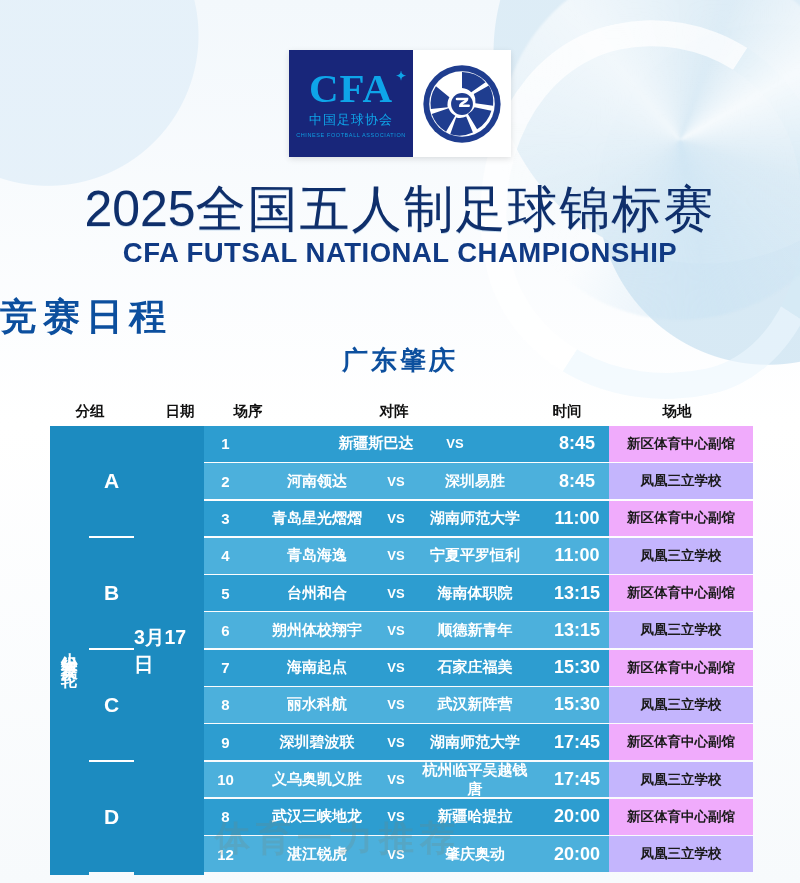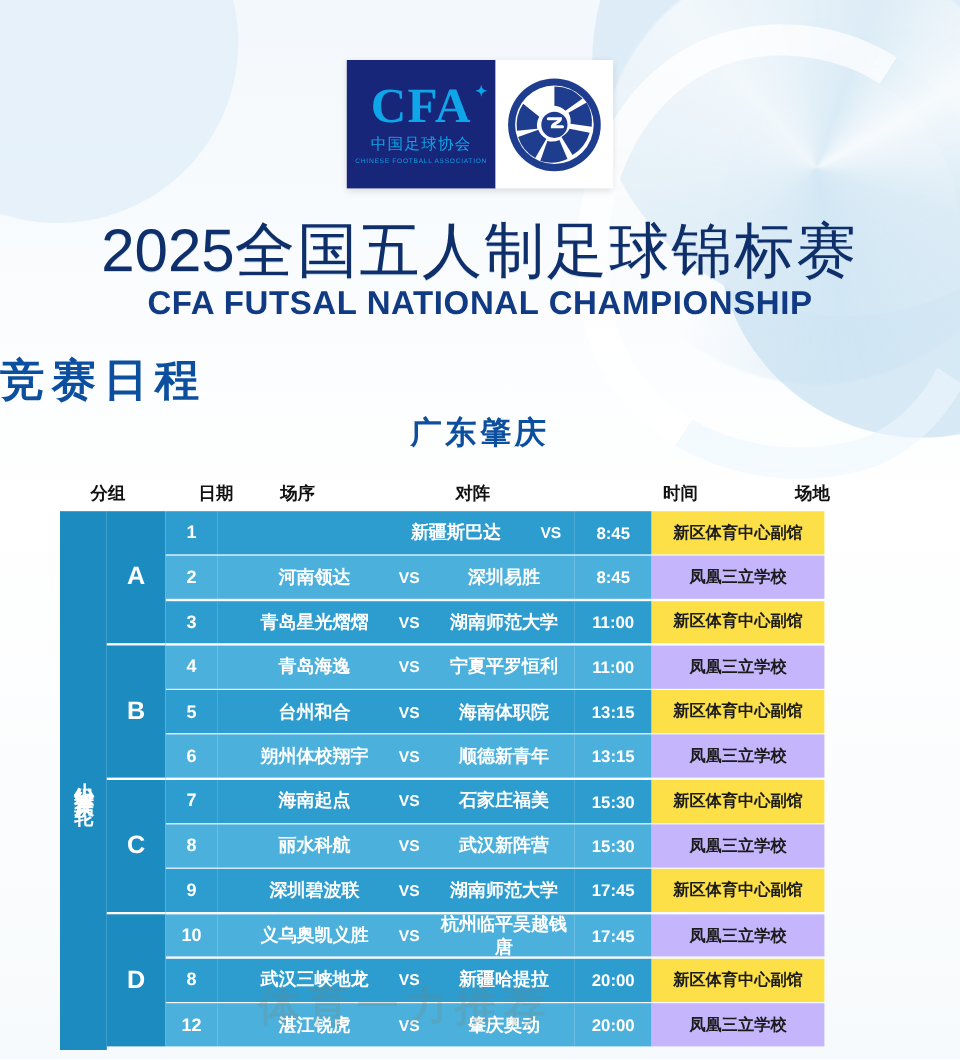--- a/index.html
+++ b/index.html
@@ -63,26 +63,26 @@
     color:rgba(120,130,120,.22);font-weight:bold;pointer-events:none;}
   
   .col-head{position:absolute;top:402px;left:0;width:800px;height:20px;
     font-size:14.5px;font-weight:bold;color:#111;}
   .col-head span{position:absolute;text-align:center;}
   .row{display:flex;height:35.8px;align-items:stretch;margin-bottom:1.5px;}
   .c-main{flex:1;display:flex;align-items:stretch;}
   .c-no{width:43px;background:#2d9dd0;color:#fff;font-weight:bold;font-size:15px;
     display:flex;align-items:center;justify-content:center;}
   .c-match{width:298px;background:#2d9dd0;color:#fff;font-size:15px;font-weight:bold;
-    display:flex;align-items:center;justify-content:flex-end;}
+    display:flex;align-items:center;justify-content:center;}
   .c-match .t{width:118px;text-align:center;}
   .c-match .vs{width:40px;text-align:center;font-size:13px;font-weight:bold;}
-  .c-time{width:64px;background:#2d9dd0;color:#fff;font-size:14px;font-weight:bold;
-    display:flex;align-items:center;justify-content:center;}
-  .c-venue{width:144px;background:#fde047;color:#1b1b1b;font-size:13.5px;font-weight:bold;
+  .c-time{width:64px;background:#2d9dd0;color:#fff;font-size:18px;font-weight:bold;
+    display:flex;align-items:center;justify-content:center;}
+  .c-venue{width:144px;background:#f0abfc;color:#1b1b1b;font-size:13.5px;font-weight:bold;
     display:flex;align-items:center;justify-content:center;}
   .pale .c-no,.pale .c-match,.pale .c-time{background:#4cb0dc;}
   .pale .c-venue{background:#c4b5fd;}
   .grp-cell{width:39px;background:#1c8bc0;color:#fff;font-weight:bold;font-size:16.5px;
     display:flex;align-items:center;justify-content:center;writing-mode:vertical-rl;
     letter-spacing:4px;line-height:1.35;}
   .date-cell{width:76px;background:#1c8bc0;color:#fff;font-weight:bold;font-size:19.5px;
     display:flex;align-items:center;justify-content:center;}
   .letters{display:flex;flex-direction:column;width:49px;}
   .letter-cell{background:#1c8bc0;color:#fff;font-weight:bold;font-size:21px;
@@ -144,20 +144,21 @@
 
   <div class="grp-cell" style="height:449px">小组赛第一轮</div>
 
   <div class="letters">
     <div class="letter-cell" style="height:110px">A</div>
     <div class="letter-cell" style="height:110px">B</div>
     <div class="letter-cell" style="height:110px">C</div>
     <div class="letter-cell" style="height:110px;border-bottom:none">D</div>
   </div>
 
+  <div class="date-cell" style="height:449px">3月17日</div>
 
   <div class="rows">
 
     <div class="row">
       <div class="c-main">
           <div class="c-no">1</div>
         <div class="c-match">
           <span class="t">新疆斯巴达</span>
           <span class="vs">VS</span>
         </div>

